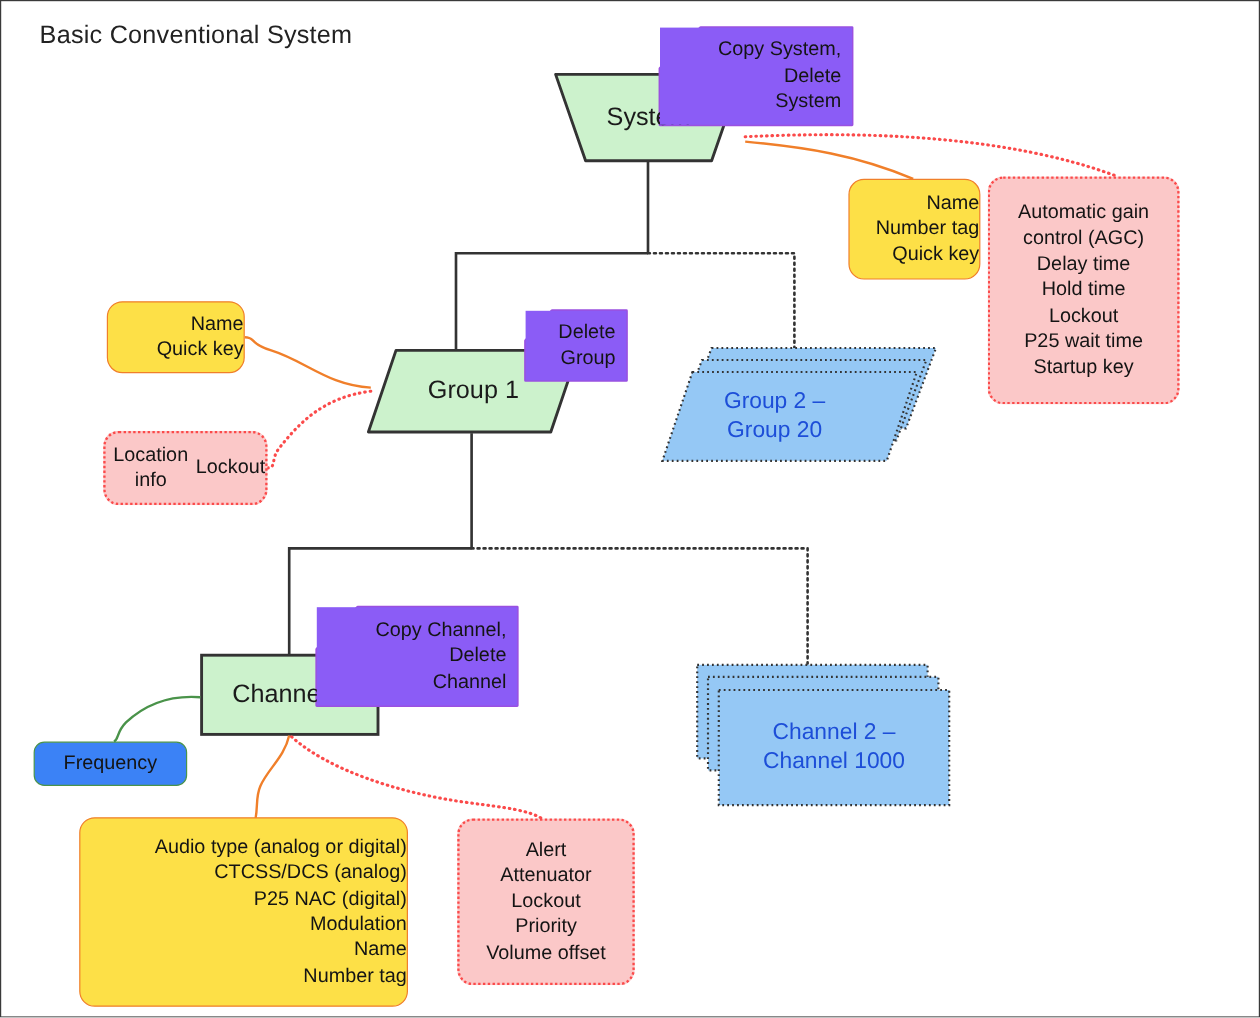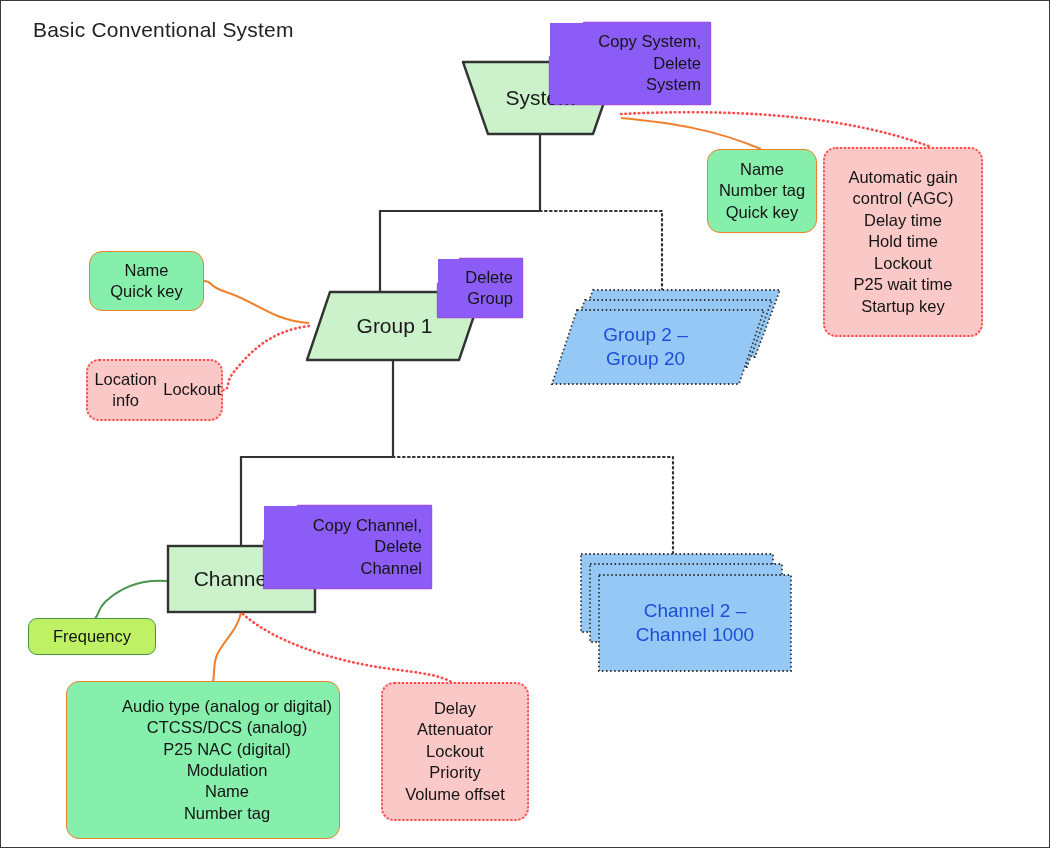--- a/index.html
+++ b/index.html
@@ -12,23 +12,23 @@
   svg#wires{position:absolute;left:0;top:0;width:1050px;height:848px;pointer-events:none;}
   #title{position:absolute;left:32px;top:17px;font-size:21px;color:#222;letter-spacing:.2px;}
 
   
   .shape-label{position:absolute;display:flex;align-items:center;justify-content:center;
      text-align:center;font-size:21px;color:#1a1a1a;line-height:1.18;}
 
   
   .callout{position:absolute;display:flex;align-items:center;justify-content:center;
      text-align:center;box-sizing:border-box;line-height:1.30;font-size:16.5px;color:#141414;}
-  .callout.orange{background:#86efac;border:1.6px solid #f07f2a;border-radius:13px;}
+  .callout.orange{background:#fde047;border:1.6px solid #f07f2a;border-radius:13px;align-items:flex-end;}
   .callout.pink{background:#fbc8c8;border:2.4px dotted #fb4a4a;border-radius:13px;}
-  .callout.green{background:#bef264;border:1.6px solid #4a934a;border-radius:9px;}
+  .callout.green{background:#3b82f6;border:1.6px solid #4a934a;border-radius:9px;}
 
   
   .note{position:absolute;box-sizing:border-box;background:#8b5cf6;
      display:flex;align-items:center;justify-content:flex-end;text-align:right;
      font-size:16.5px;line-height:1.30;color:#141414;}
   .note .txt{padding-right:9px;}
 
   
   .stack-label{position:absolute;display:flex;align-items:center;justify-content:center;
      text-align:right;font-size:19px;color:#1d4ed8;line-height:1.25;}
@@ -157,20 +157,20 @@
   <div class="callout orange" style="left:65px;top:680px;width:274px;height:158px;flex-direction:column;padding-left:48px;">
     <div>Audio type (analog or digital)</div>
     <div>CTCSS/DCS (analog)</div>
     <div>P25 NAC (digital)</div>
     <div>Modulation</div>
     <div>Name</div>
     <div>Number tag</div>
   </div>
 
   <div class="callout pink" style="left:380px;top:681px;width:148px;height:139px;flex-direction:column;">
-    <div>Delay</div>
+    <div>Alert</div>
     <div>Attenuator</div>
     <div>Lockout</div>
     <div>Priority</div>
     <div>Volume offset</div>
   </div>
 
 </div>
 
 </body></html>

